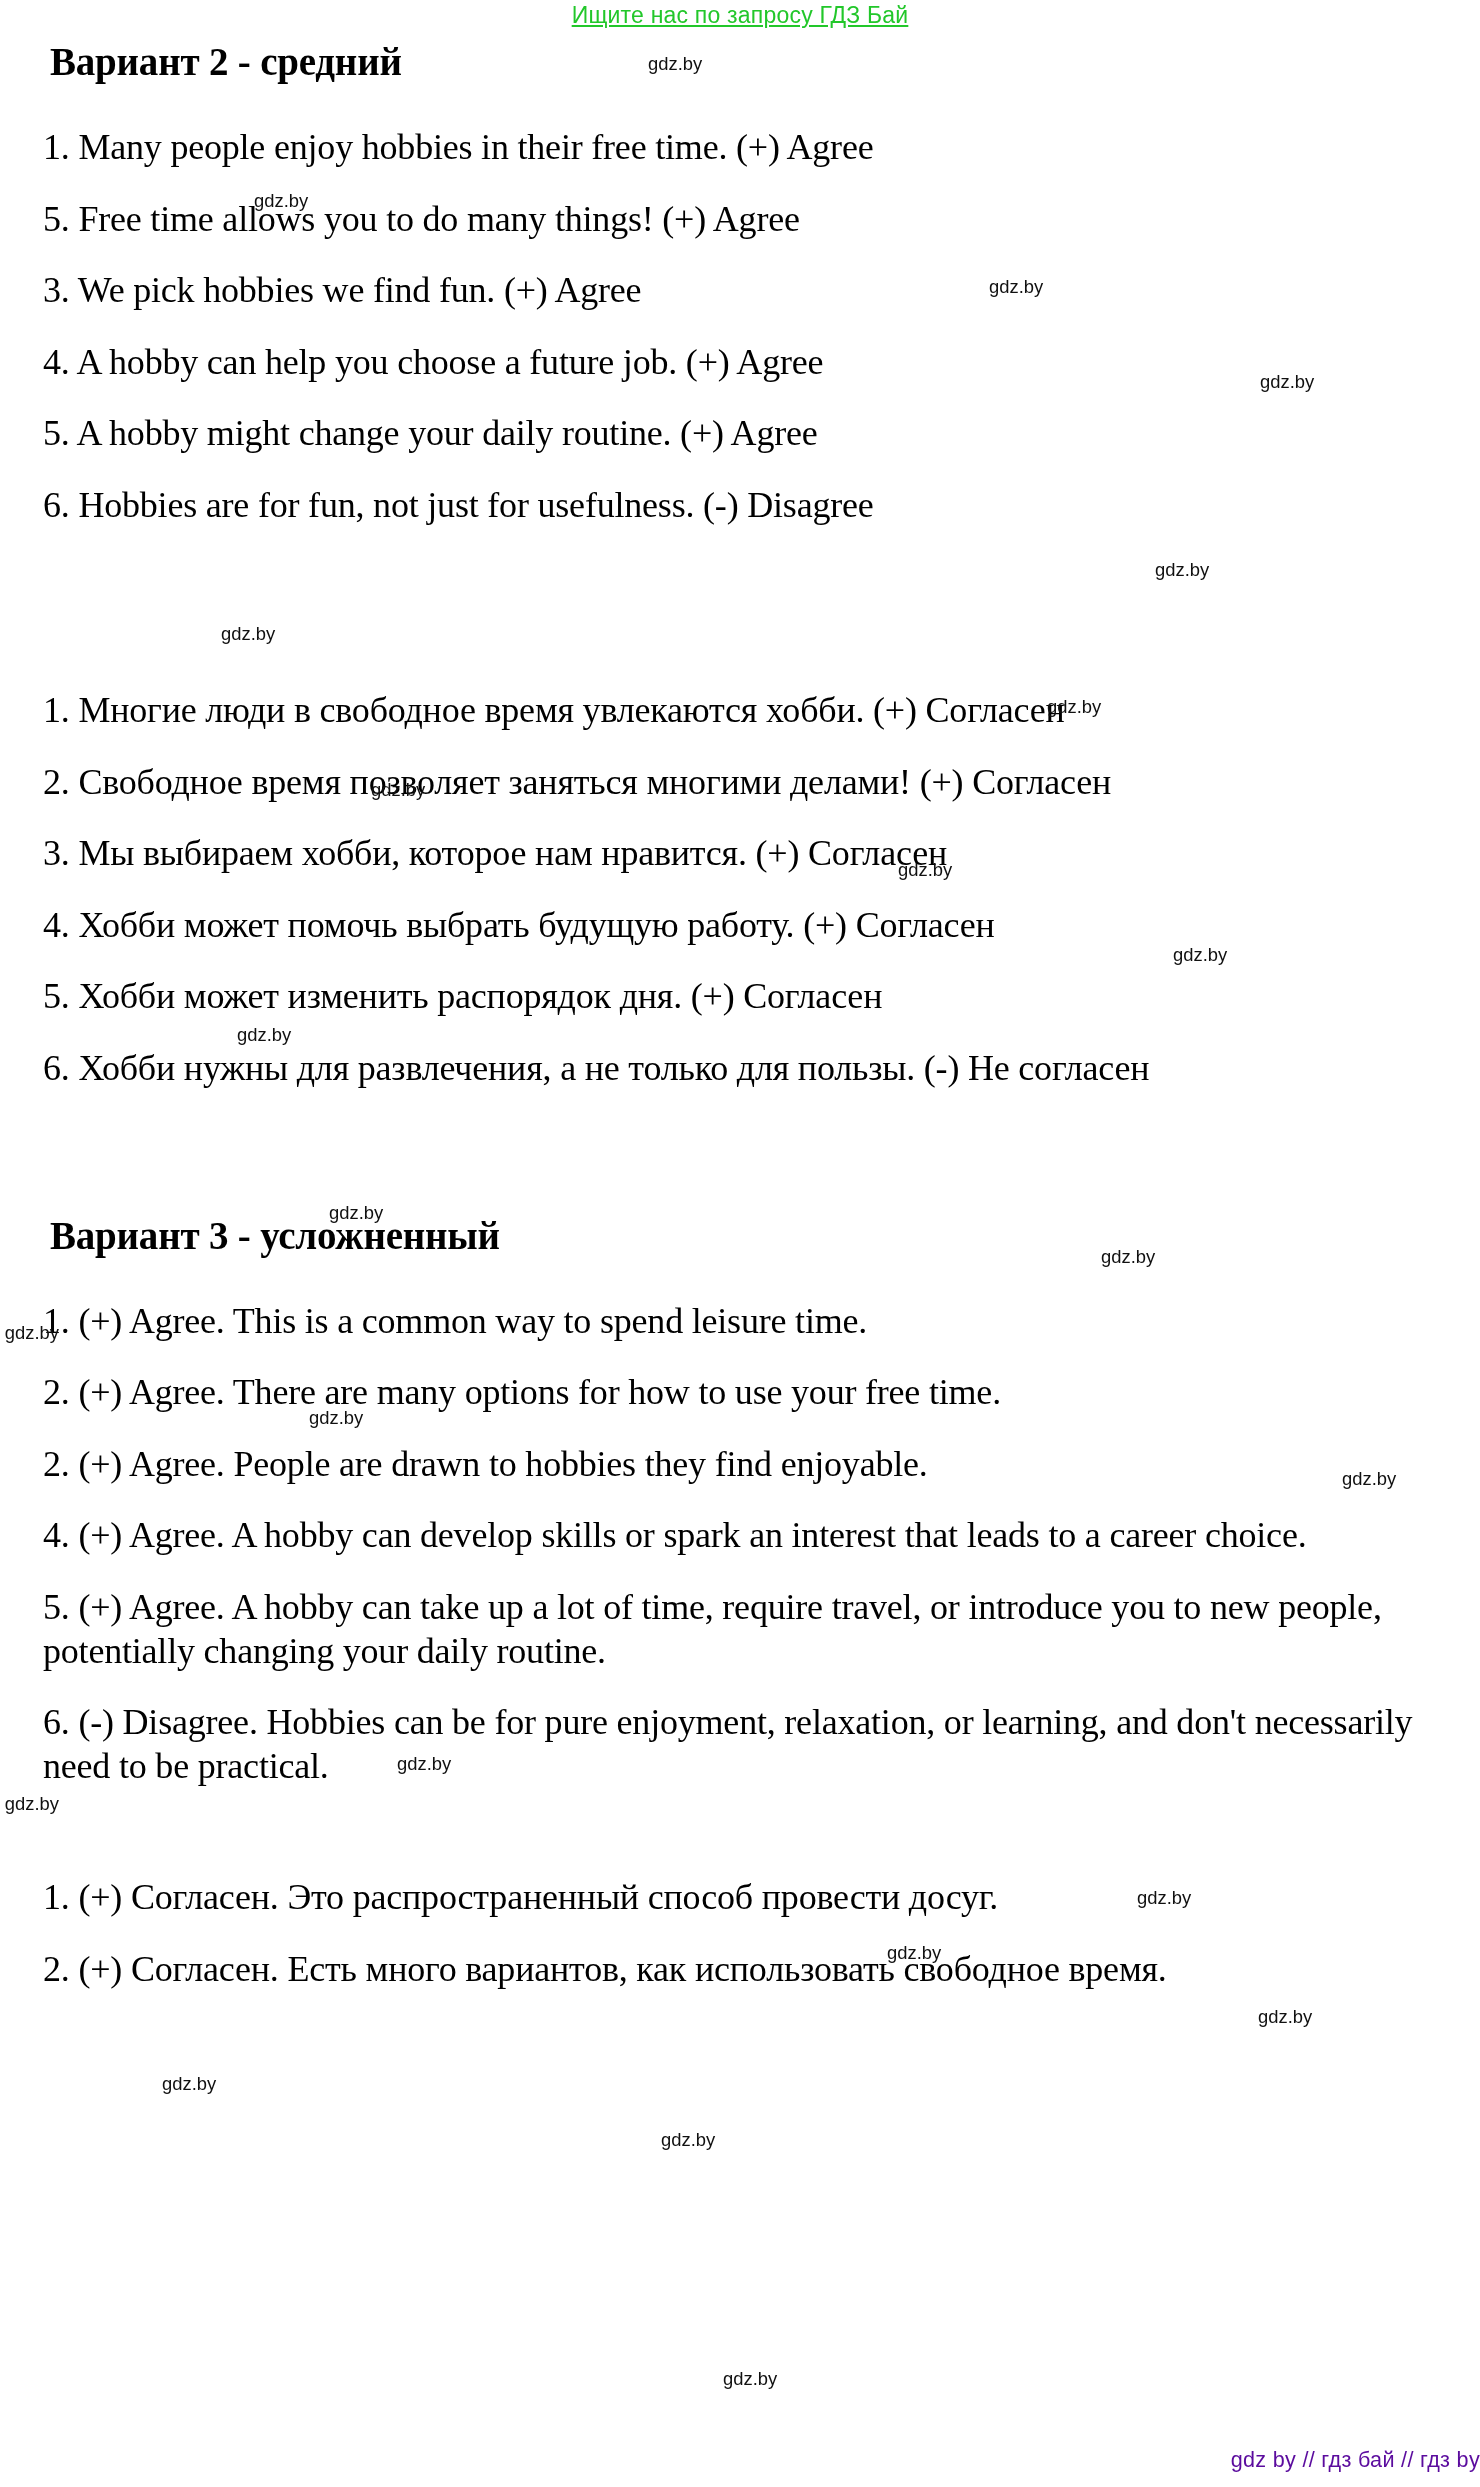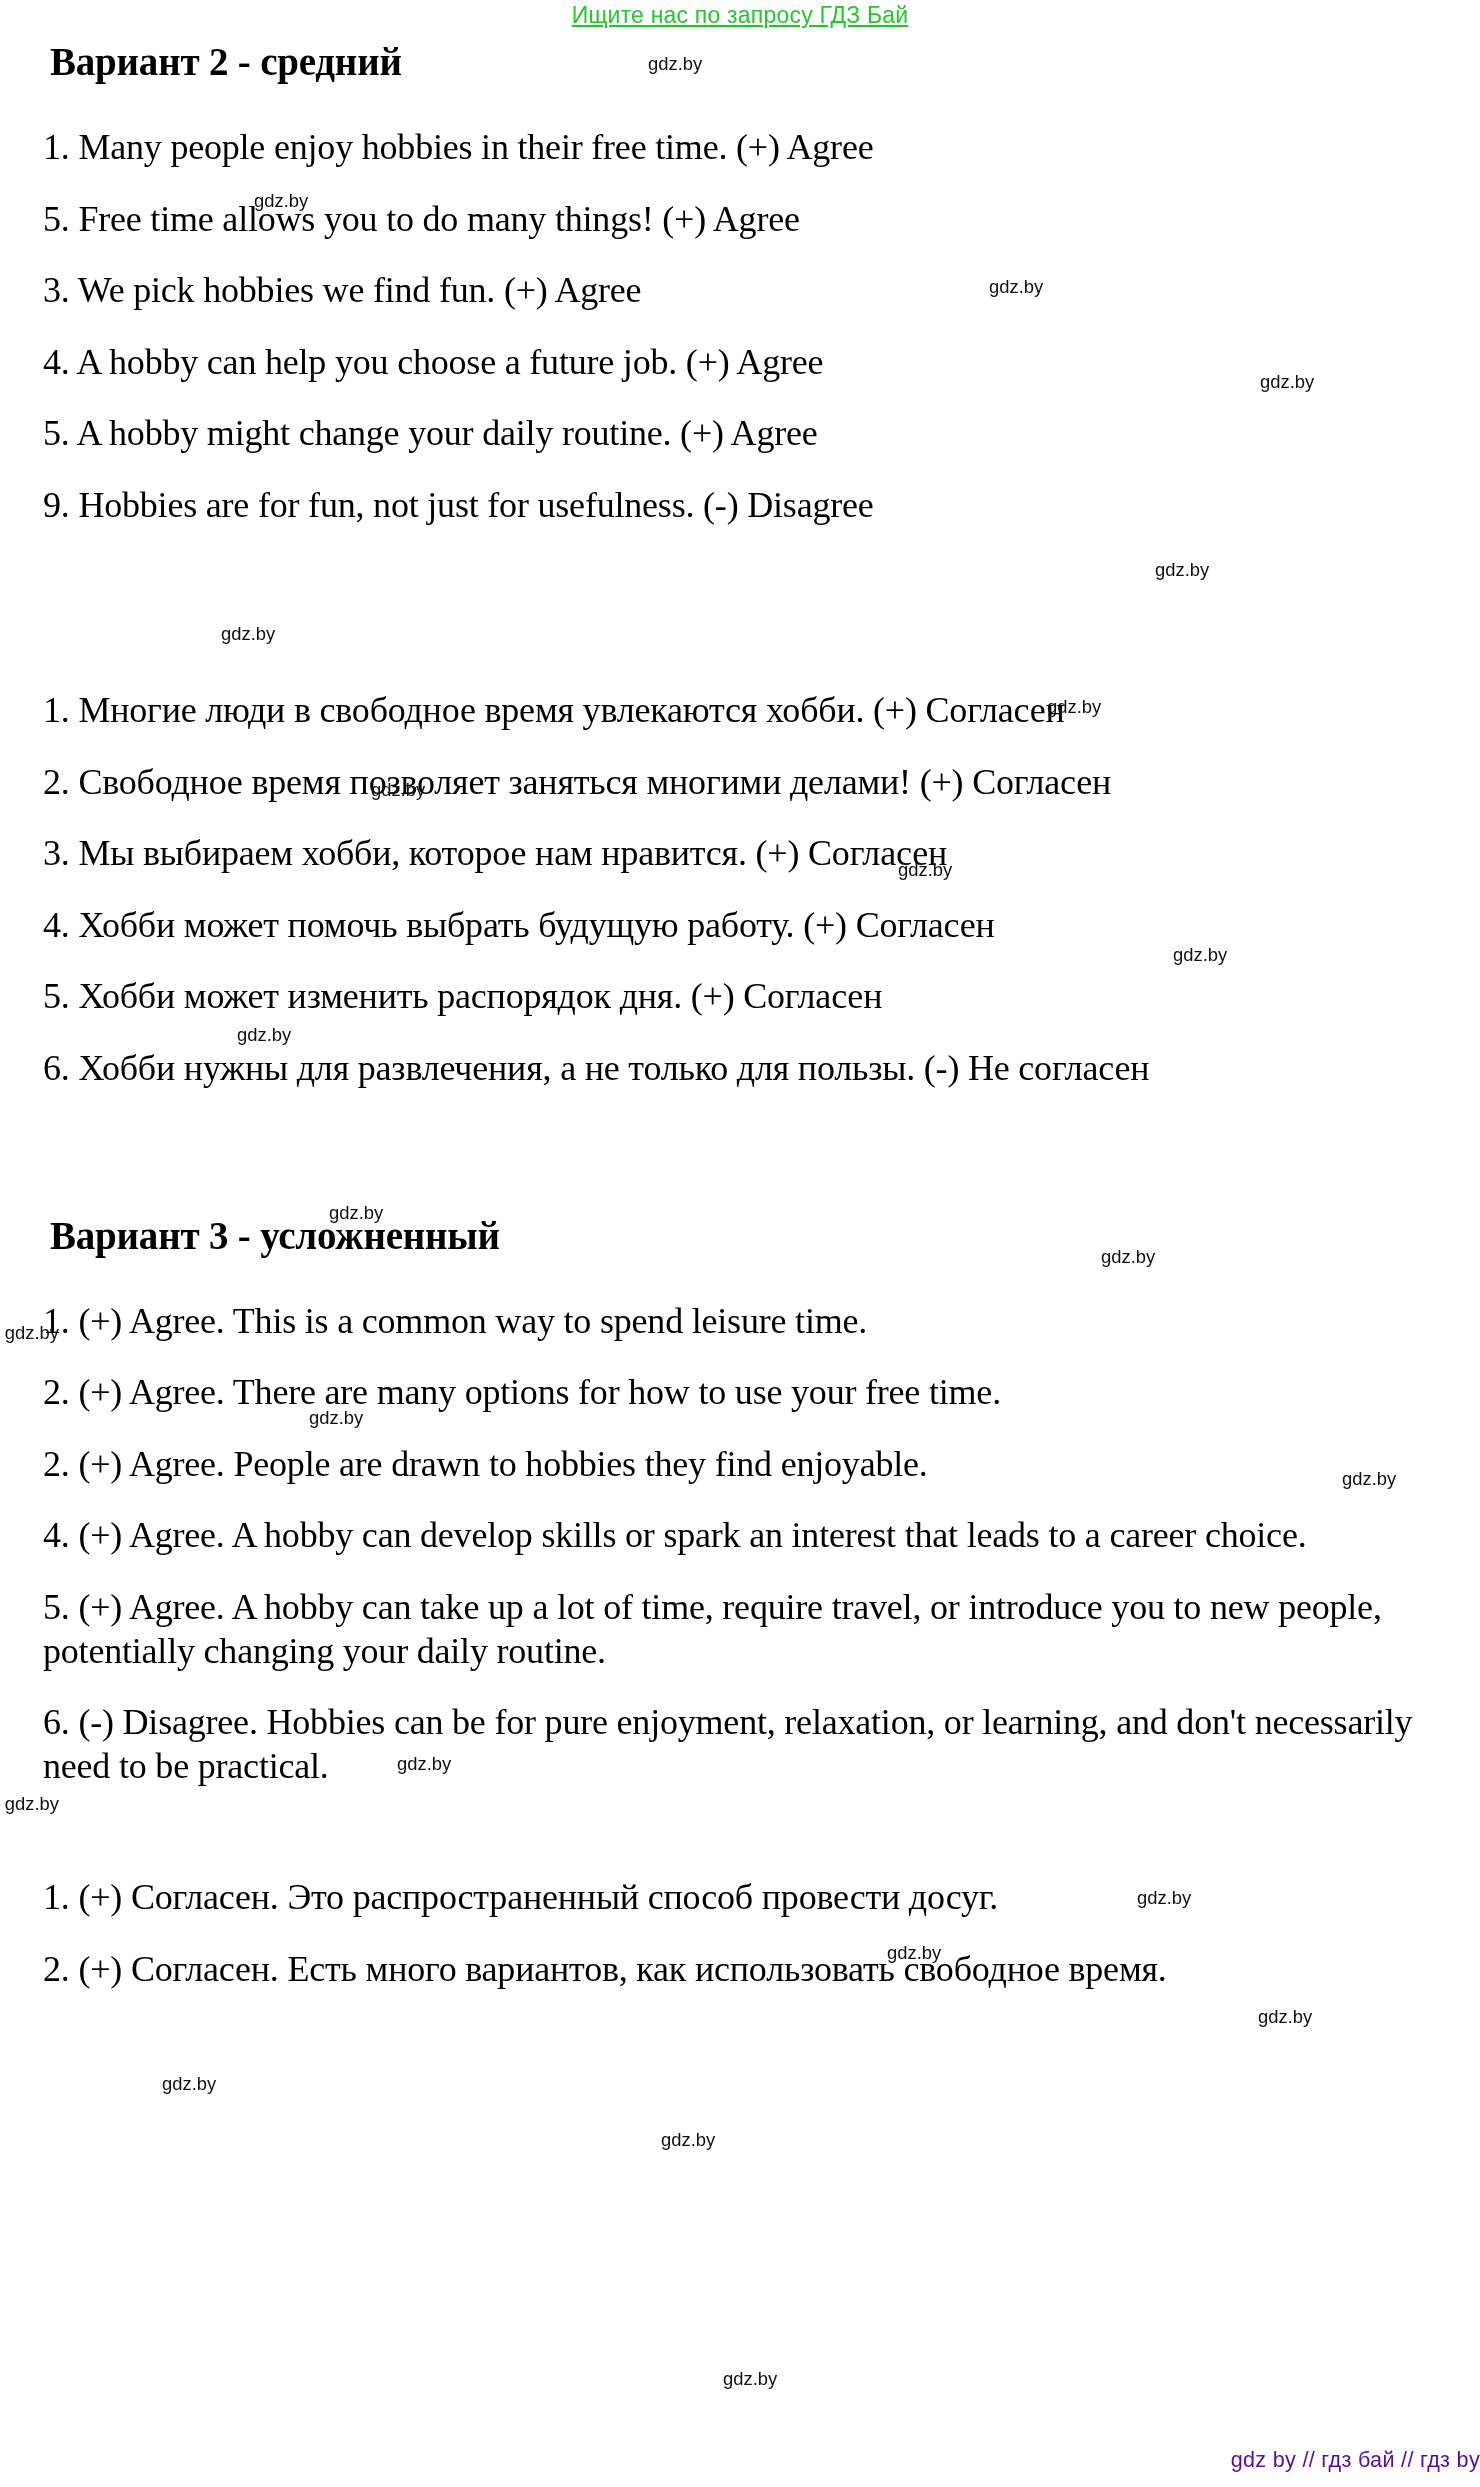--- a/index.html
+++ b/index.html
@@ -114,21 +114,21 @@
     <p class="line">1. Many people enjoy hobbies in their free time. (+) Agree</p>
     <div class="gap-sm"></div>
     <p class="line">5. Free time allows you to do many things! (+) Agree</p>
     <div class="gap-sm"></div>
     <p class="line">3. We pick hobbies we find fun. (+) Agree</p>
     <div class="gap-sm"></div>
     <p class="line">4. A hobby can help you choose a future job. (+) Agree</p>
     <div class="gap-sm"></div>
     <p class="line">5. A hobby might change your daily routine. (+) Agree</p>
     <div class="gap-sm"></div>
-    <p class="line">9. Hobbies are for fun, not just for usefulness. (-) Disagree</p>
+    <p class="line">6. Hobbies are for fun, not just for usefulness. (-) Disagree</p>
 
     <div class="gap-xxl"></div>
 
     <p class="line">1. Многие люди в свободное время увлекаются хобби. (+) Согласен</p>
     <div class="gap-sm"></div>
     <p class="line">2. Свободное время позволяет заняться многими делами! (+) Согласен</p>
     <div class="gap-sm"></div>
     <p class="line">3. Мы выбираем хобби, которое нам нравится. (+) Согласен</p>
     <div class="gap-sm"></div>
     <p class="line">4. Хобби может помочь выбрать будущую работу. (+) Согласен</p>

